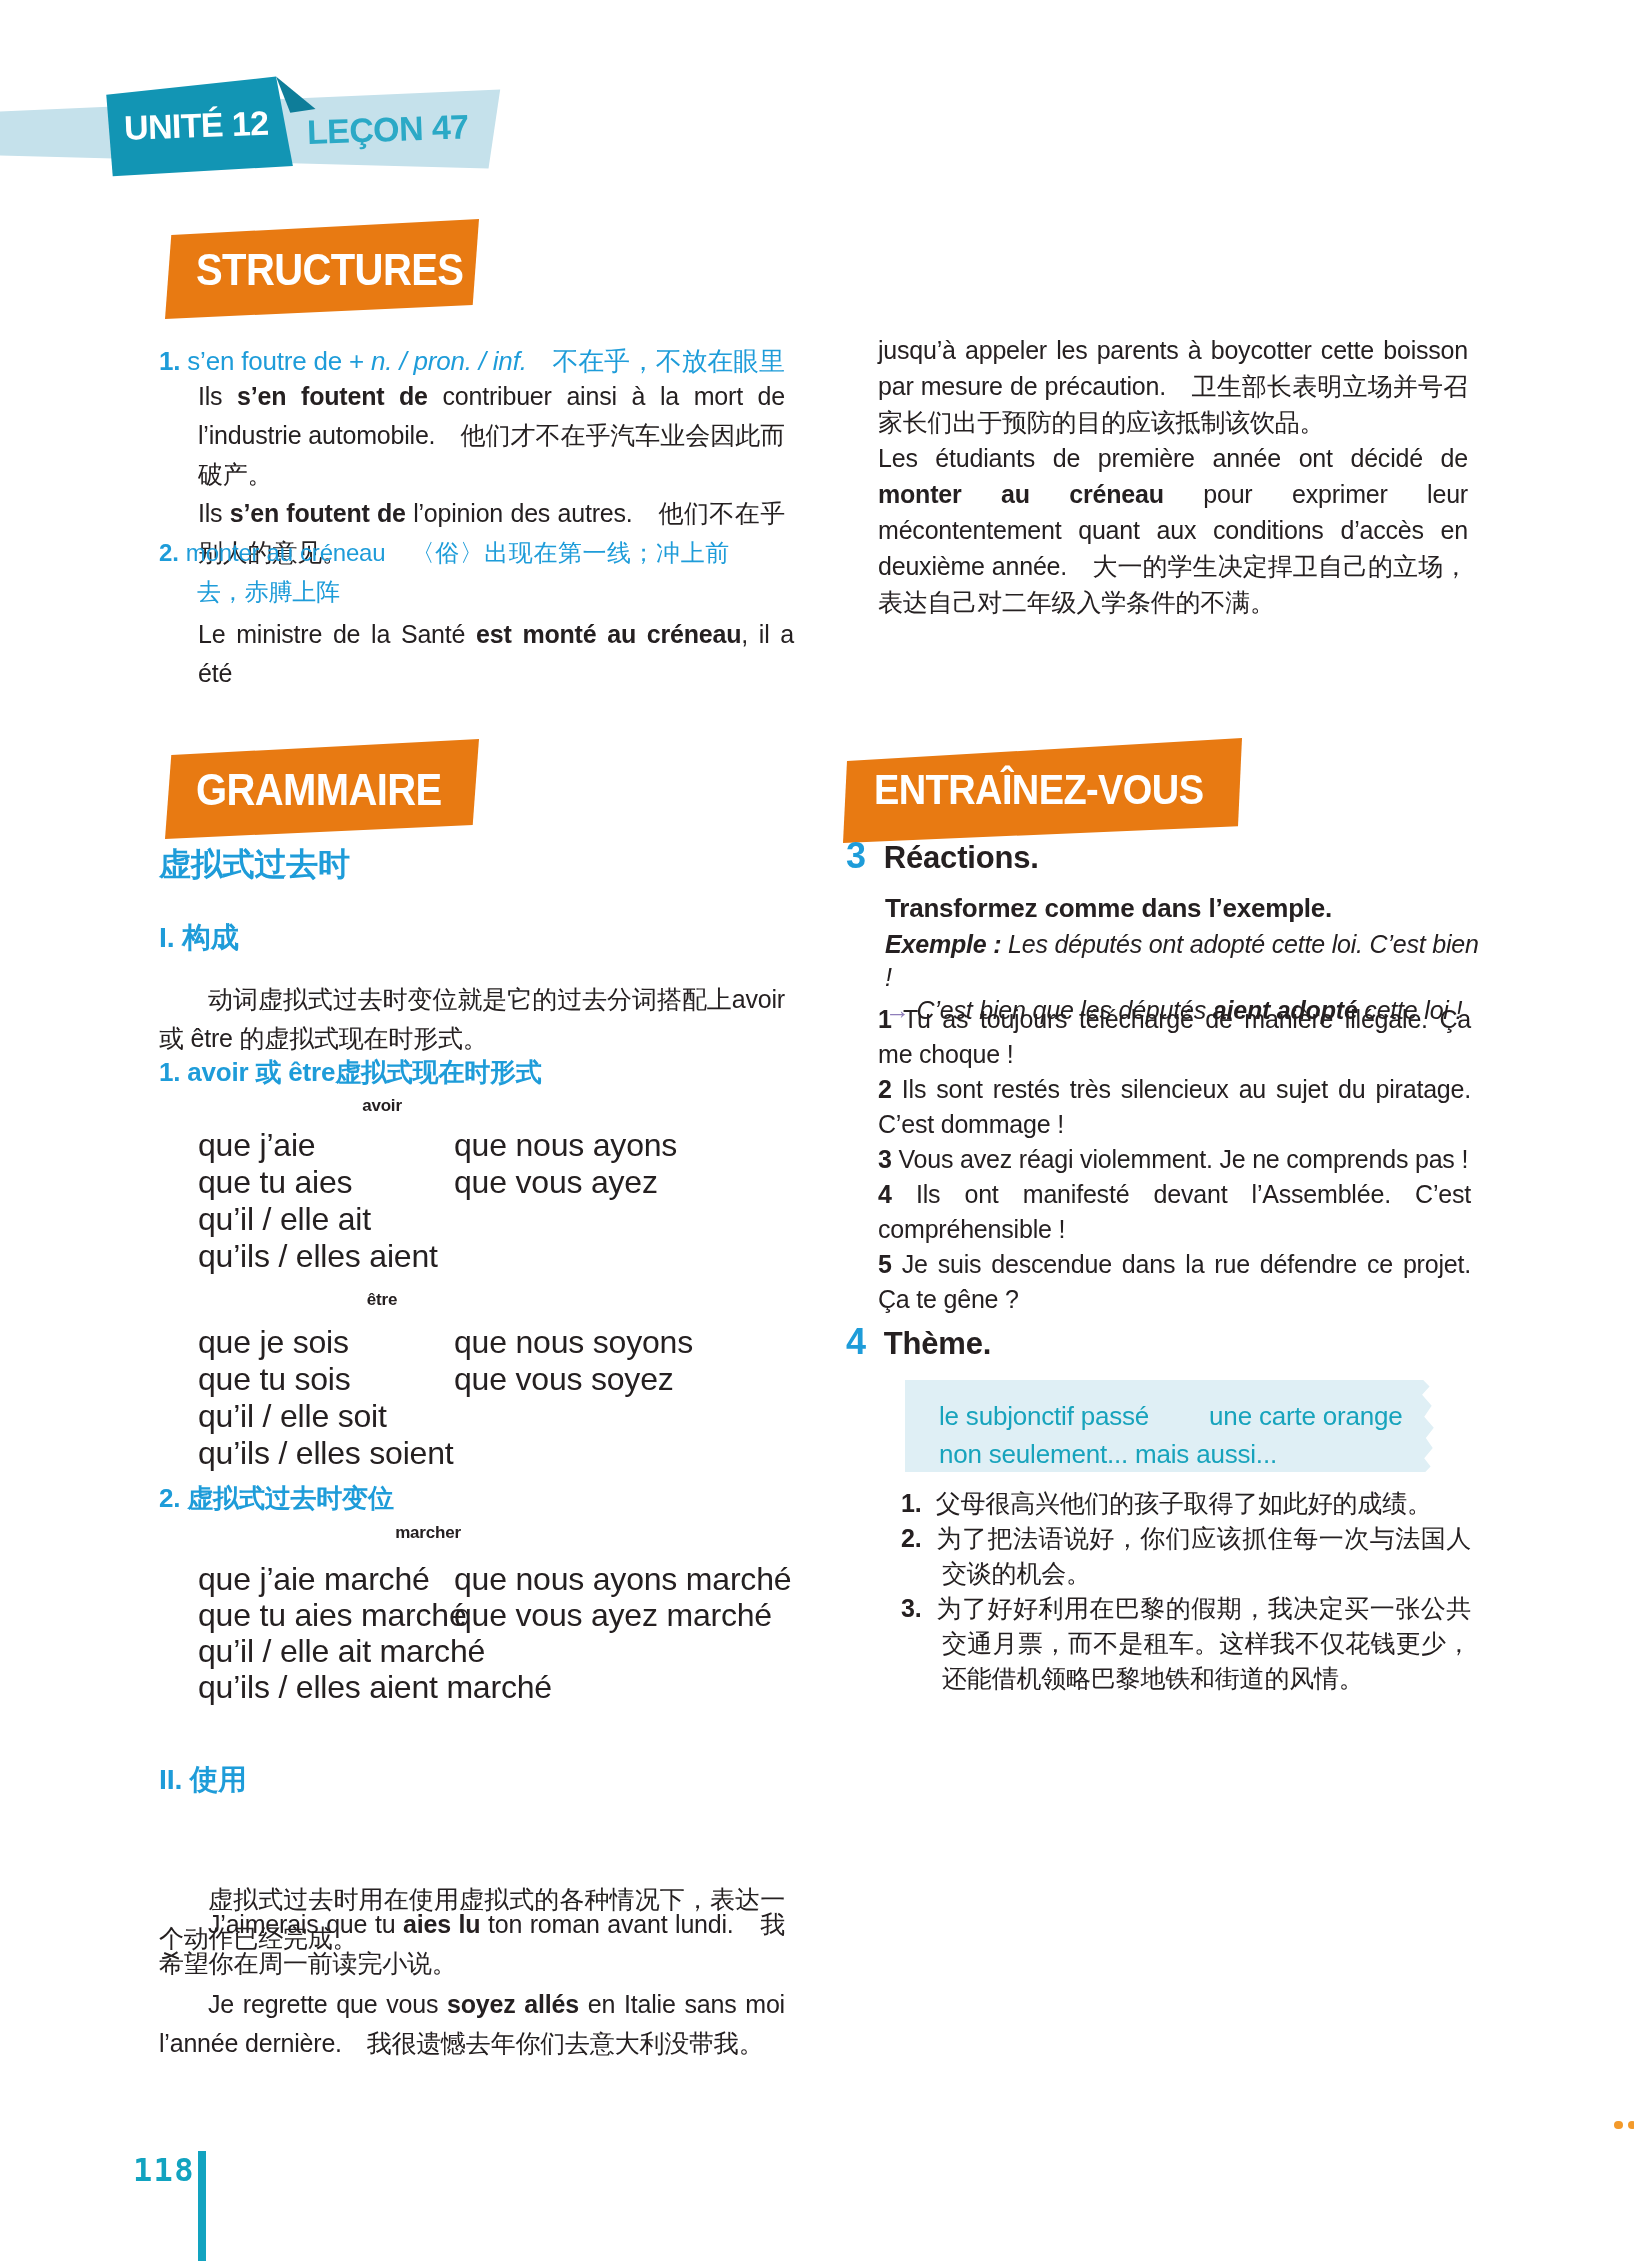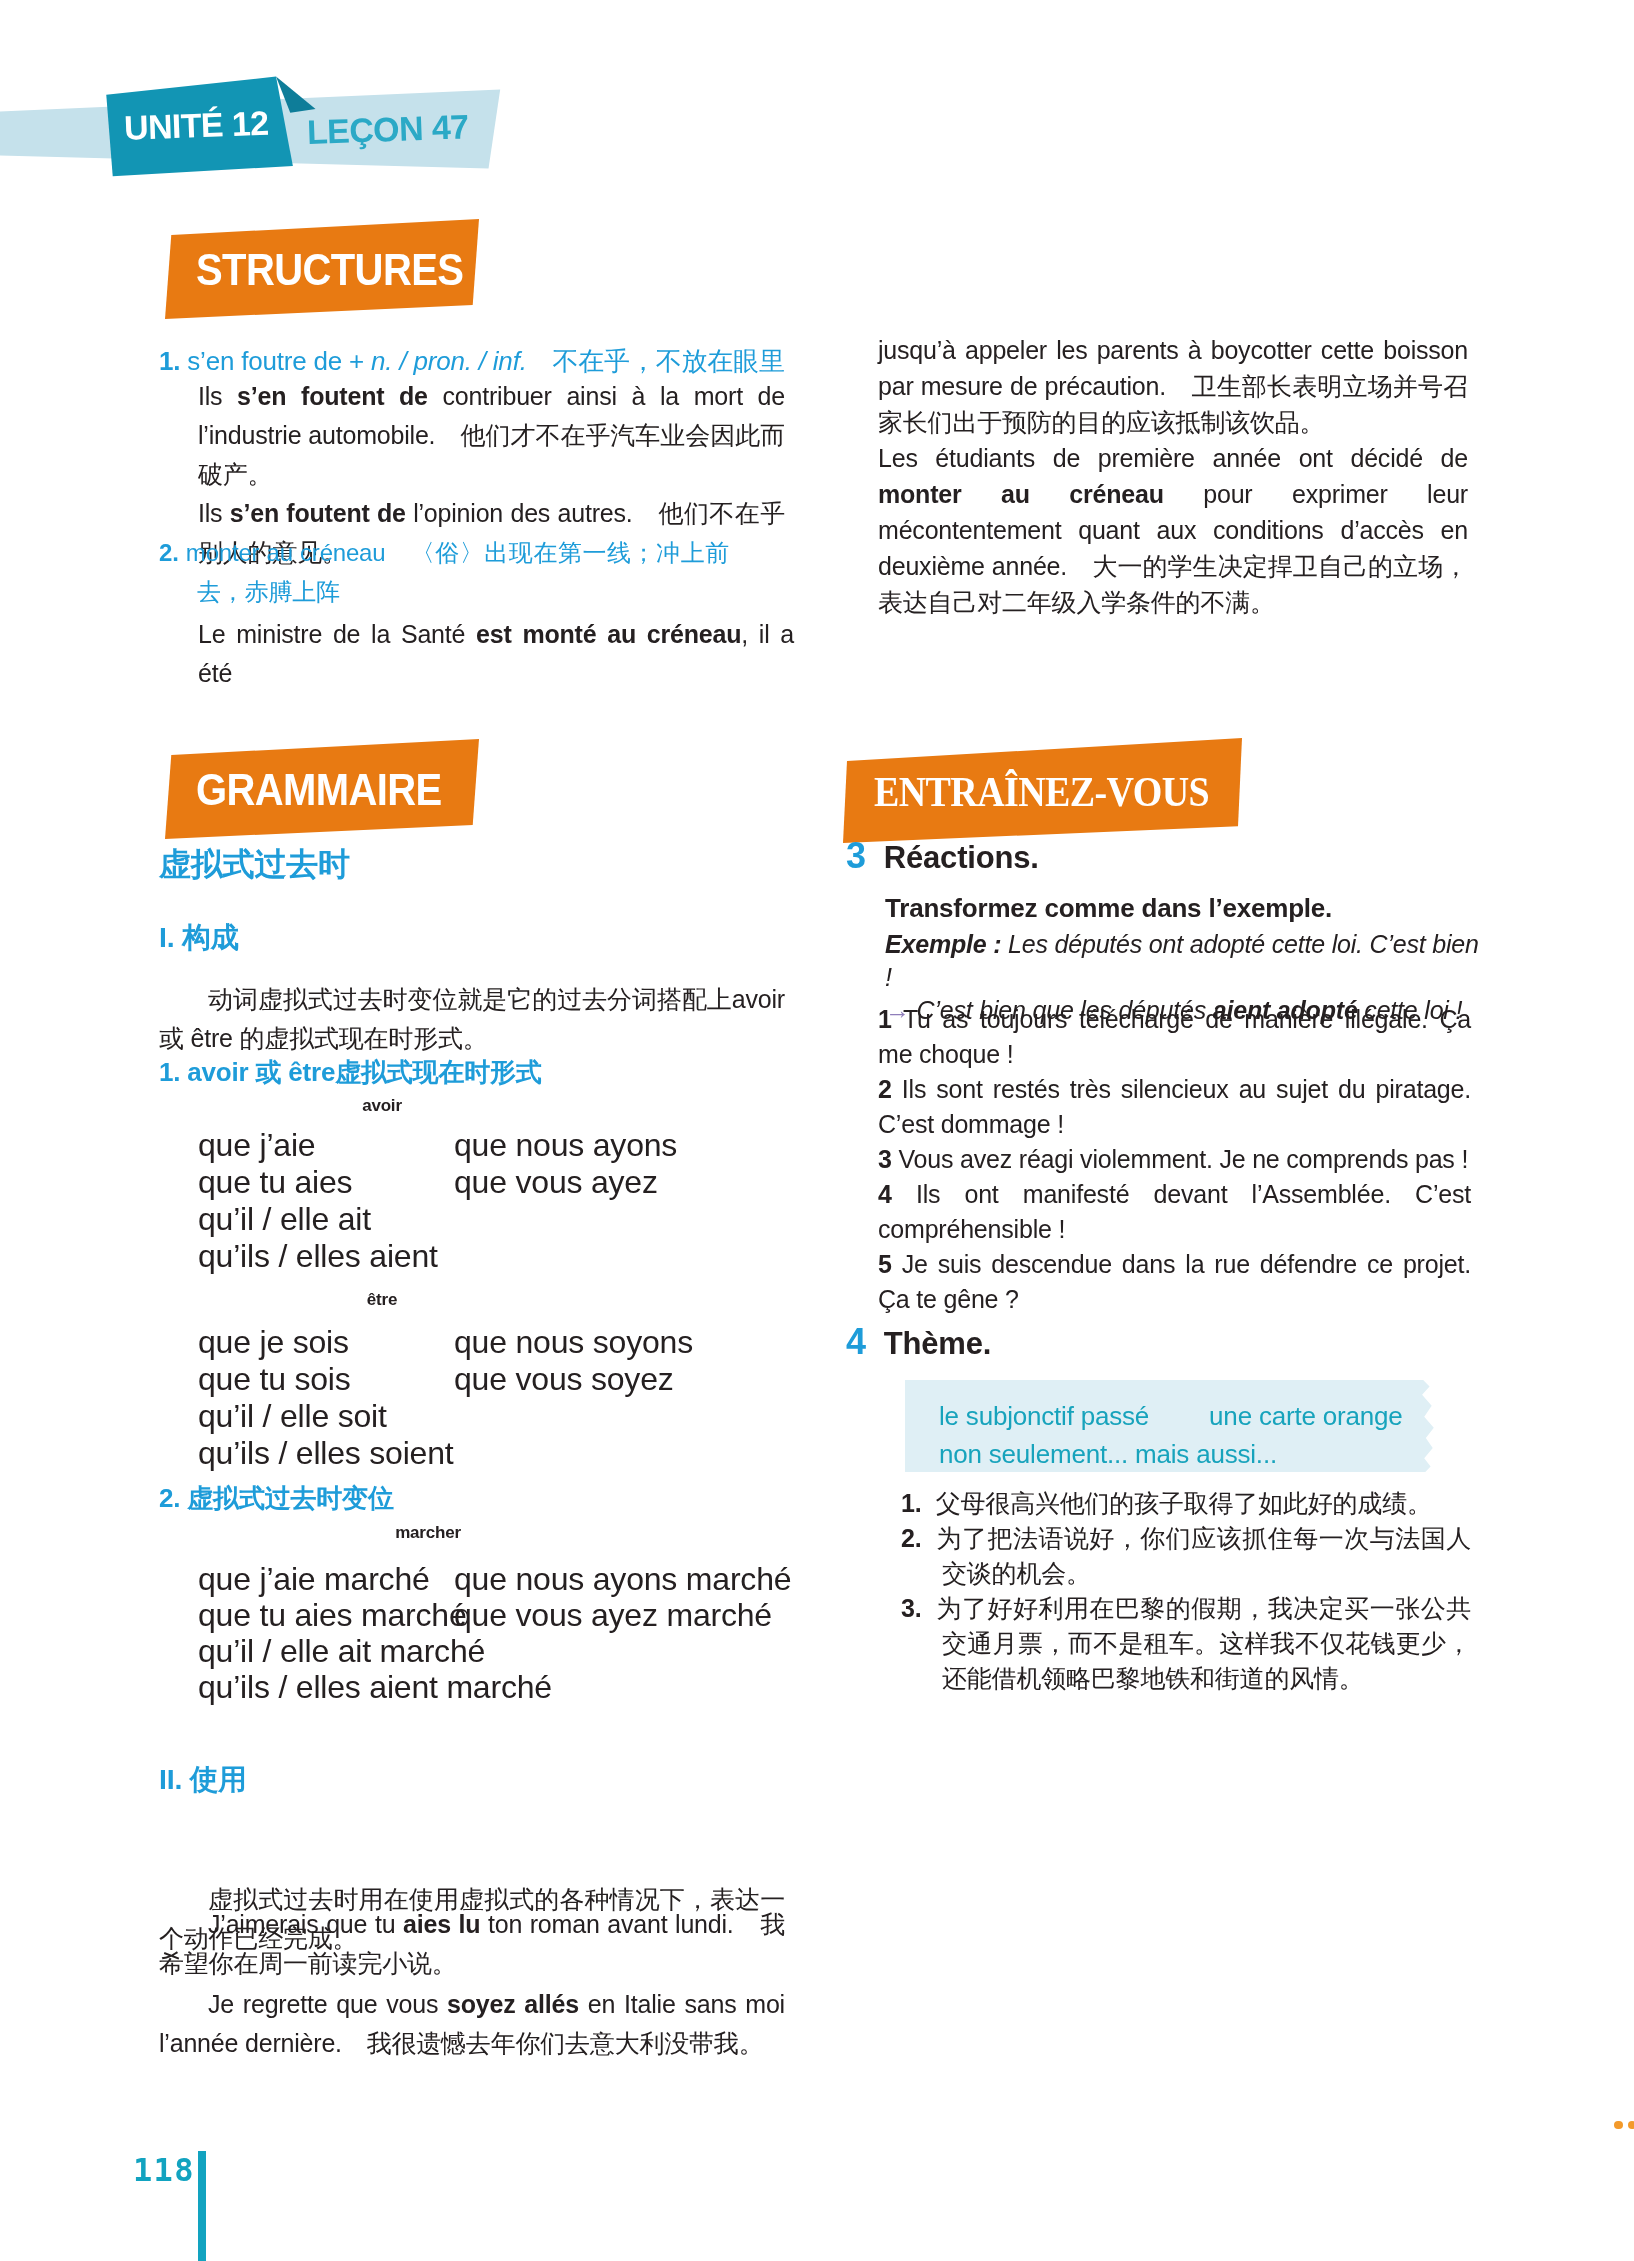--- a/index.html
+++ b/index.html
@@ -43,21 +43,21 @@
     background:var(--orange);
     color:#ffffff;
     font-weight:700;
     font-size:40px;
     letter-spacing:-0.6px;
     display:flex;align-items:center;
     padding-left:31px;
   }
   .banner span{transform:scaleY(1.12);}
   .clip-a{clip-path:polygon(2% 16%, 100% 0%, 98% 86%, 0% 100%);}
-  .clip-b{clip-path:polygon(1% 22%, 100% 0%, 99% 84%, 0% 100%);font-family:Liberation Serif, serif;}
+  .clip-b{clip-path:polygon(1% 22%, 100% 0%, 99% 84%, 0% 100%);}
   .head-label{font-weight:700;font-size:34px;letter-spacing:-0.6px;}
   .blue-head{color:var(--blue);font-weight:700;text-align:center;}
   .conj p{line-height:37px;font-size:32px;}
   .tbl-head{font-weight:700;font-size:17px;text-align:center;width:194px;}
   .exnum{color:var(--blue);font-weight:700;font-size:36px;line-height:36px;}
   .extitle{font-weight:700;font-size:31px;line-height:36px;}
   .items p{margin:0;}
   .hintbox{
     background:var(--hint-bg);
     clip-path:polygon(0 0, 97.4% 0, 98.6% 7%, 97.2% 16%, 99% 28%, 97.6% 40%, 99.4% 52%, 97.9% 63%, 99.2% 74%, 97.6% 85%, 98.8% 94%, 97.8% 100%, 0 100%);

